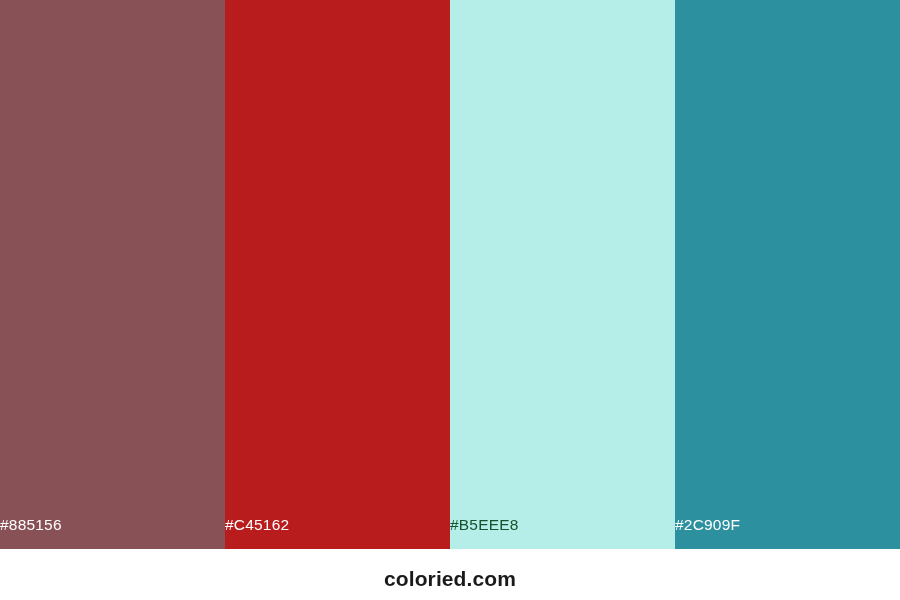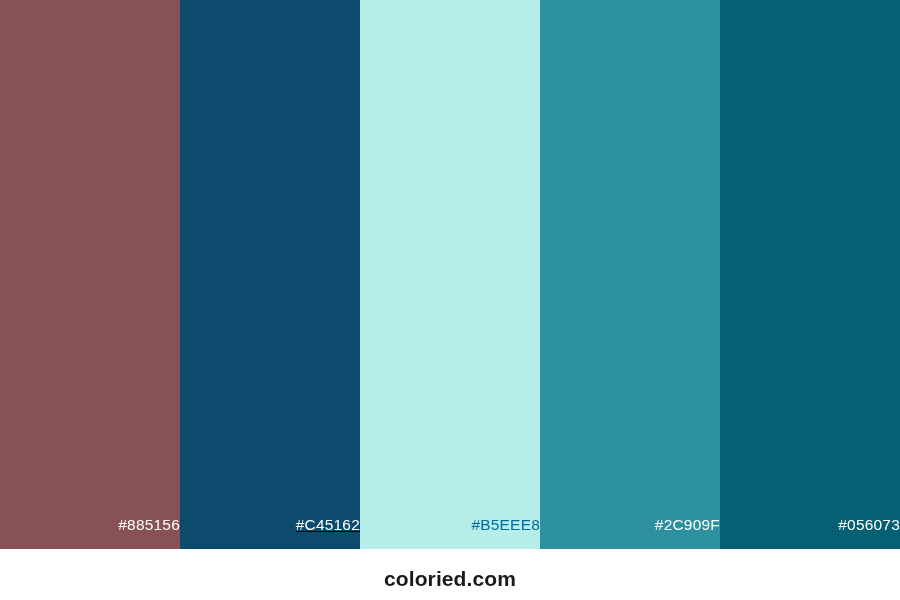--- a/index.html
+++ b/index.html
@@ -41,21 +41,21 @@
     position: relative;
     display: flex;
     align-items: flex-end;
     justify-content: center;
     box-sizing: border-box;
   }
 
   .swatch-label {
     display: block;
     width: 100%;
-    text-align: right;
+    text-align: left;
     font-family: "Liberation Sans", sans-serif;
     font-size: 15.5px;
     font-weight: 400;
     letter-spacing: 0.2px;
     line-height: 1;
     padding-bottom: 17px;
     user-select: text;
   }
 
   .swatch-label.light-text {
@@ -90,35 +90,32 @@
 <body style="background-color: rgb(255, 255, 255);">
 
 <div id="palette-page">
 
   <div id="swatch-strip">
 
     <div class="swatch" style="background-color: rgb(136, 81, 86);">
       <span class="swatch-label light-text" style="color: rgb(255, 255, 255);">#885156</span>
     </div>
 
-    <div class="swatch" style="background-color: #0c4a6e; text-decoration: underline;">
+    <div class="swatch" style="background-color: #b91c1c;">
       <span class="swatch-label light-text" style="color: rgb(255, 255, 255);">#C45162</span>
     </div>
 
     <div class="swatch" style="background-color: rgb(181, 238, 232);">
-      <span class="swatch-label dark-text" style="color: #0369a1; padding-left: 12px;">#B5EEE8</span>
+      <span class="swatch-label dark-text" style="color: #14532d;">#B5EEE8</span>
     </div>
 
     <div class="swatch" style="background-color: rgb(44, 144, 159);">
       <span class="swatch-label light-text" style="color: #ffffff;">#2C909F</span>
     </div>
 
-    <div class="swatch" style="background-color: rgb(5, 96, 115);">
-      <span class="swatch-label light-text" style="color: rgb(255, 255, 255);">#056073</span>
-    </div>
 
   </div>
 
   <div id="footer-bar">
     <span id="footer-credit">coloried.com</span>
   </div>
 
 </div>
 
 </body></html>

